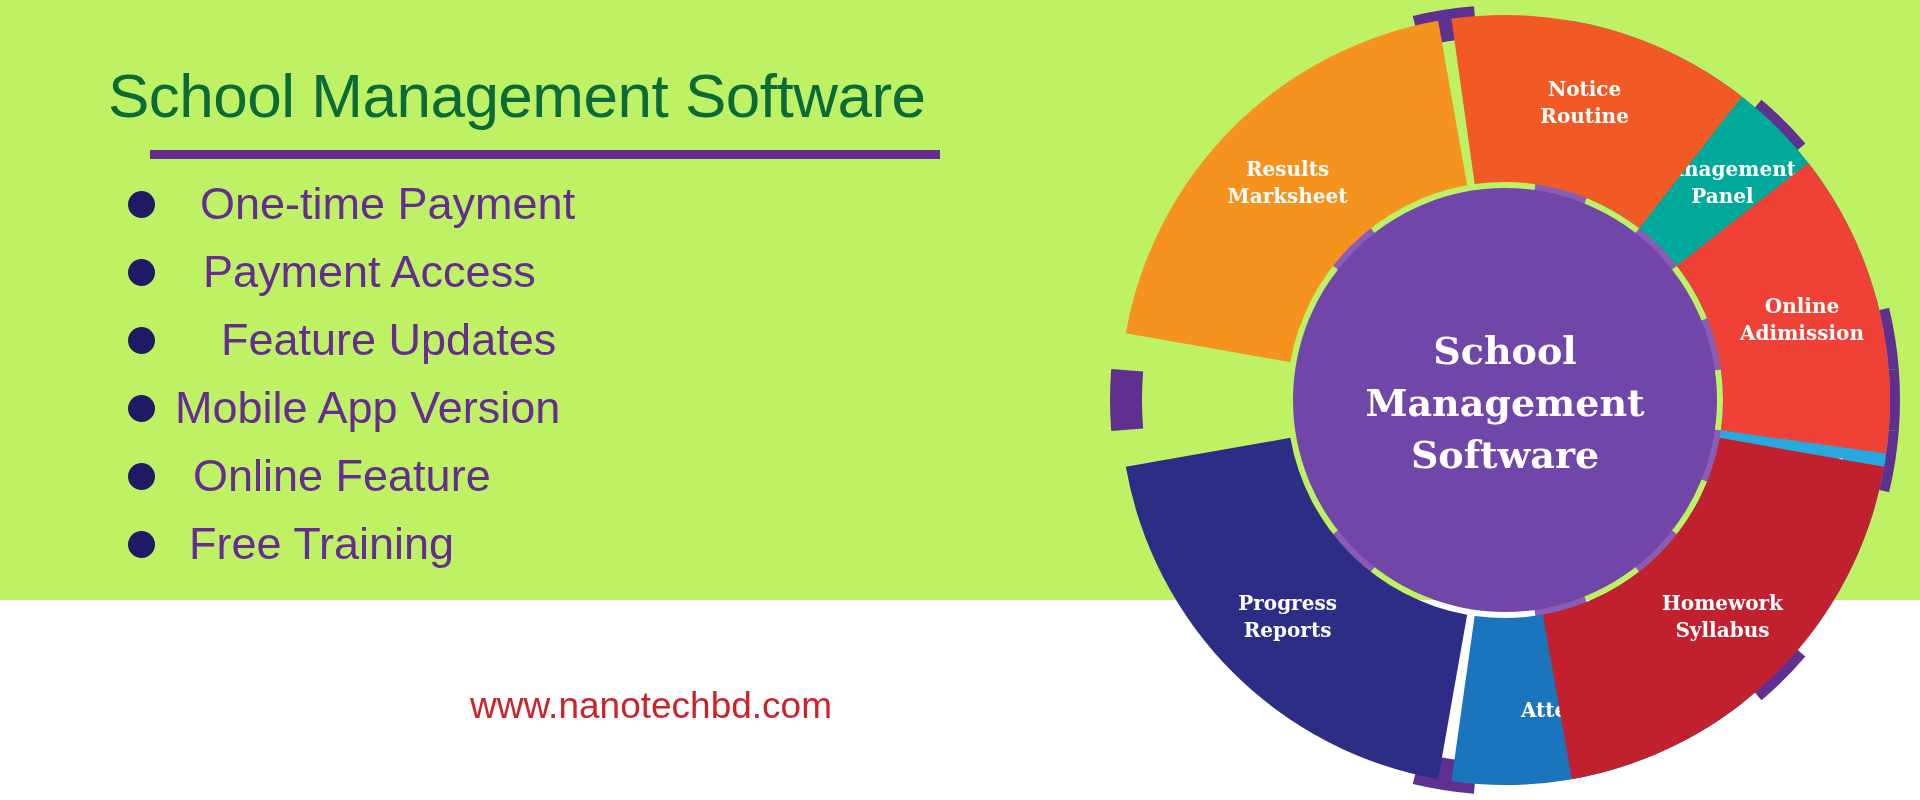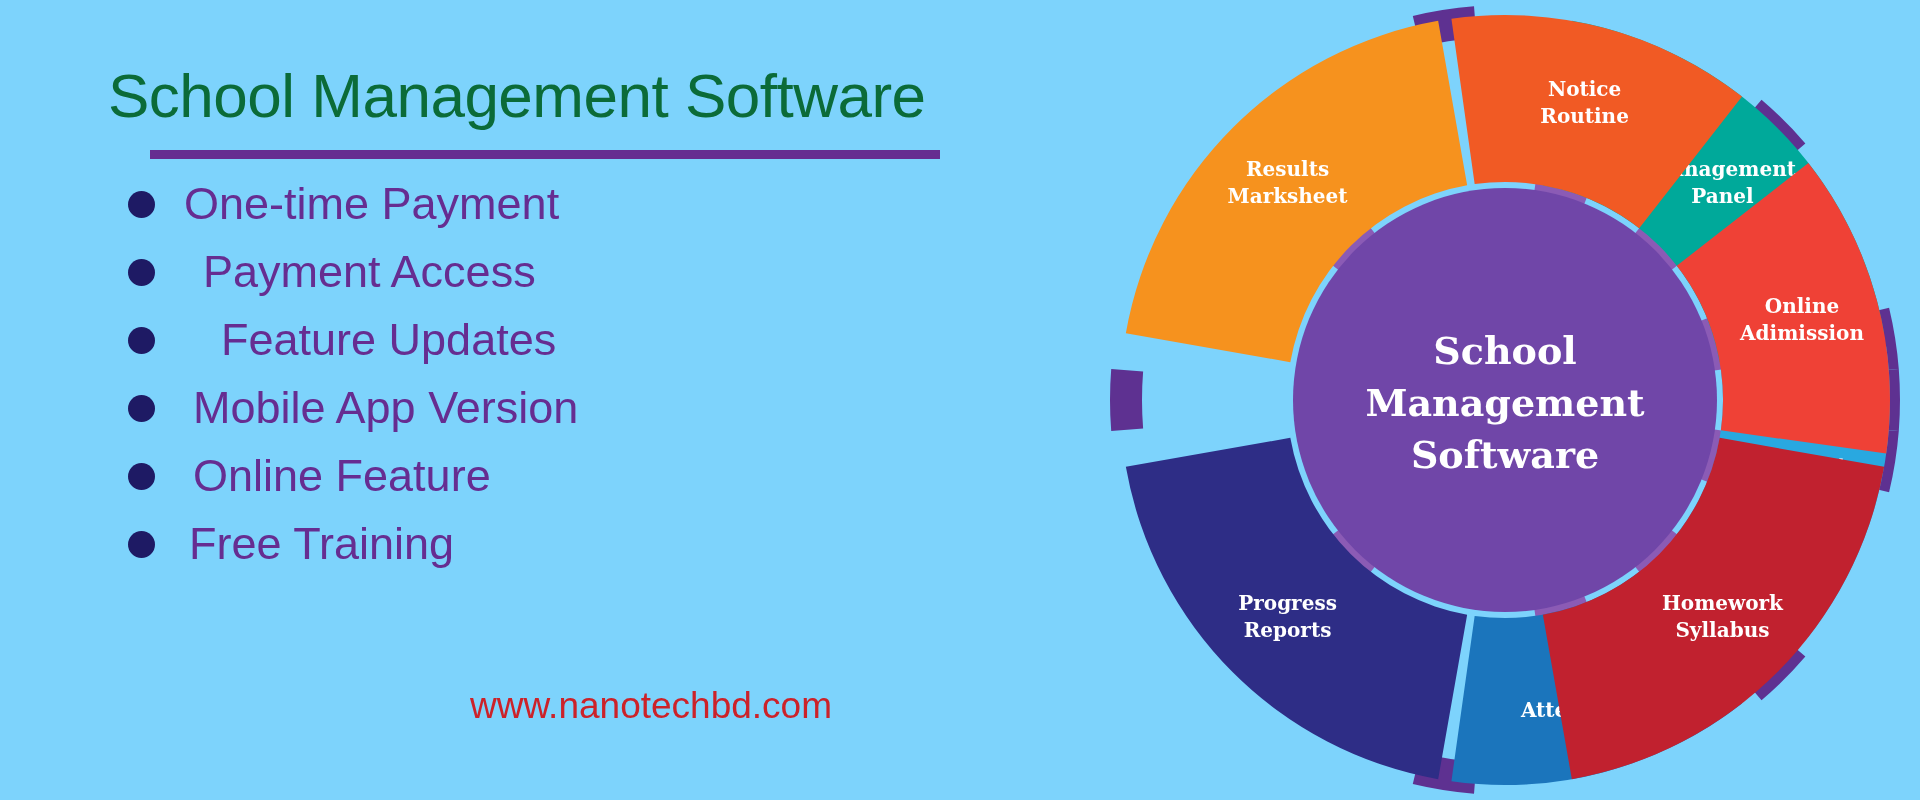--- a/index.html
+++ b/index.html
@@ -4,22 +4,22 @@
 <style>
   * { margin:0; padding:0; box-sizing:border-box; }
   html, body {
     width:1920px; height:800px;
     background:#ffffff;
     font-family:"Liberation Sans", sans-serif;
     overflow:hidden;
   }
   #page {
     position:relative;
-    width:1920px; height:800px;
-    background:#7dd3fc;
+    width:1920px; height:600px;
+    background:#bef264;
   }
 
   
   #left-panel {
     position:absolute;
     left:0; top:0;
     width:1110px; height:800px;
   }
   #page-title {
     position:absolute;
@@ -61,24 +61,24 @@
   .feature-label {
     margin-left:42px;
     font-size:45px;
     line-height:50px;
     color:#662D91;
     font-weight:400;
     white-space:nowrap;
     font-family:"Liberation Sans", sans-serif;
   }
   
-  .feature-item:nth-child(1) .feature-label { margin-left:29px; }
+  .feature-item:nth-child(1) .feature-label { margin-left:45px; }
   .feature-item:nth-child(2) .feature-label { margin-left:48px; }
   .feature-item:nth-child(3) .feature-label { margin-left:66px; }
-  .feature-item:nth-child(4) .feature-label { margin-left:38px;text-align:center; }
+  .feature-item:nth-child(4) .feature-label { margin-left:20px;text-align:center; }
   .feature-item:nth-child(5) .feature-label { margin-left:38px; }
   .feature-item:nth-child(6) .feature-label { margin-left:34px; }
   .feature-item:nth-child(7) .feature-label { margin-left:46px; }
 
   #website-url {
     position:absolute;
     left:470px; top:680px;
     font-size:37px;
     line-height:52px;
     color:#CC2229;

